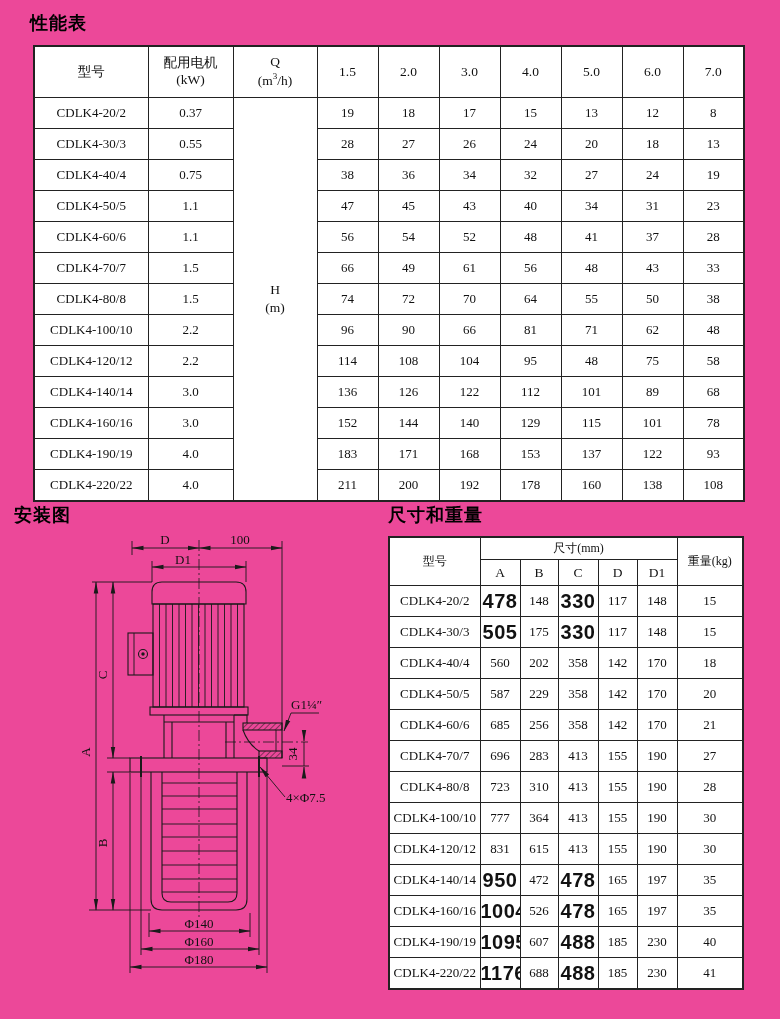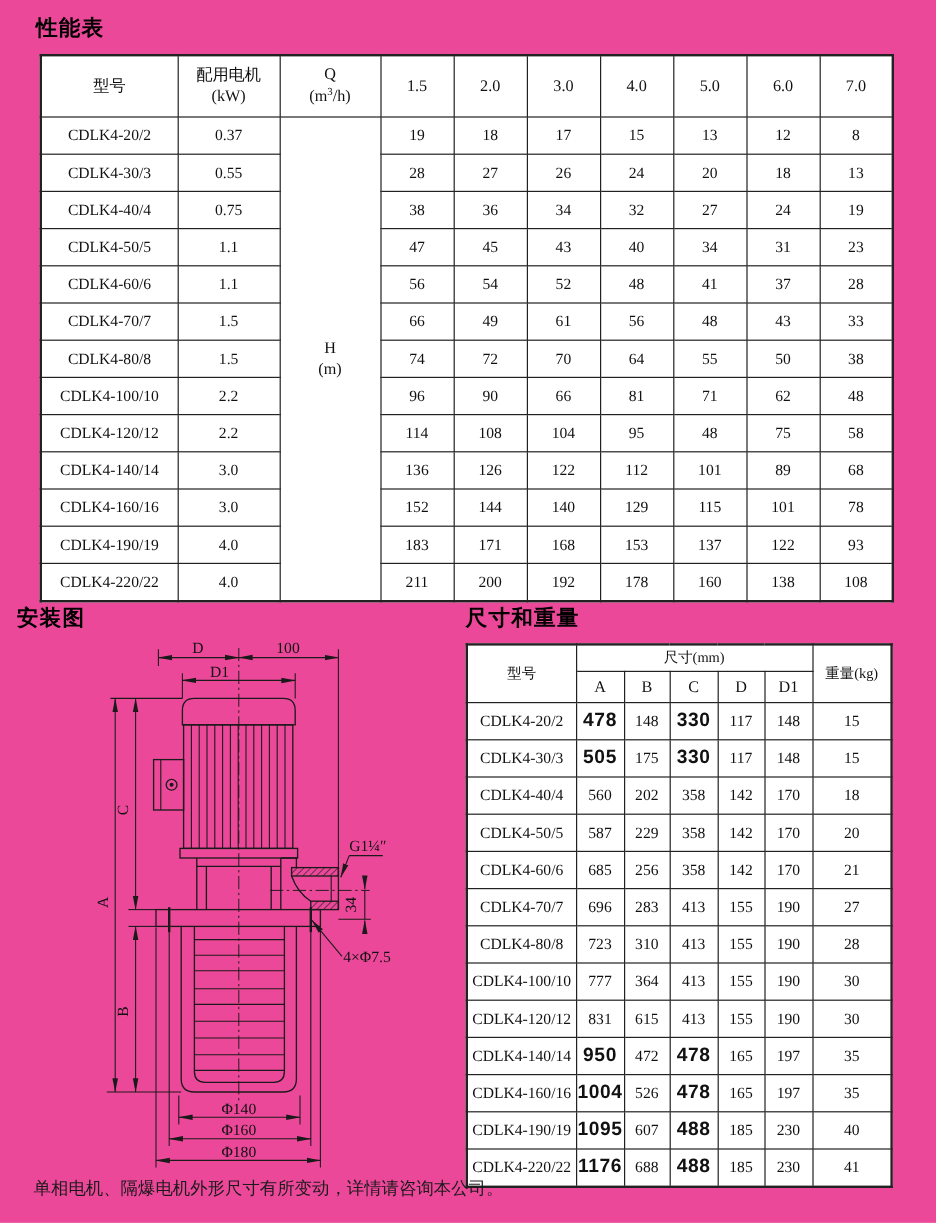--- a/index.html
+++ b/index.html
@@ -23,21 +23,21 @@
   #perf-table thead th{height:50px;font-size:13.5px;line-height:1.25;}
   #perf-table tbody td{height:30px;}
   #perf-table .h-cell div{line-height:1.3;font-size:13.5px;}
   sup{font-size:9px;}
 
   #dims-table{left:388px;top:536px;width:354px;height:439px;}
   #dims-table thead tr.r1 th{height:21px;font-size:12px;}
   #dims-table thead tr.r2 th{height:25px;font-size:13.5px;}
   #dims-table tbody td{height:30px;}
   #dims-table td.emph{font-family:"Liberation Sans","DejaVu Sans",sans-serif;
-                      font-size:16px;font-weight:600;letter-spacing:0.5px;}
+                      font-size:20px;font-weight:600;letter-spacing:0.5px;}
 
   #footnote{position:absolute;left:28px;top:981px;font-size:14.5px;color:#1a1a1a;}
 
   #install-svg{position:absolute;left:55px;top:525px;}
   #install-svg .ol{fill:none;stroke:#1a1a1a;stroke-width:1.1;}
   #install-svg .thin{fill:none;stroke:#1a1a1a;stroke-width:0.9;}
   #install-svg .tick{fill:none;stroke:#1a1a1a;stroke-width:2;}
   #install-svg .cl{fill:none;stroke:#1a1a1a;stroke-width:0.8;stroke-dasharray:11 3 2 3;}
   #install-svg .dim2{marker-start:url(#ar);marker-end:url(#ar);}
   #install-svg .lead{marker-end:url(#ar);}
@@ -498,15 +498,14 @@
           <td class="emph">1176</td>
           <td>688</td>
           <td class="emph">488</td>
           <td>185</td>
           <td>230</td>
           <td>41</td>
         </tr>
       </tbody>
   </table>
 
-  <div id="footnote">单相电机、隔爆电机外形尺寸有所变动，详情请咨询本公司。</div>
 
 </div>
 
 </body></html>

